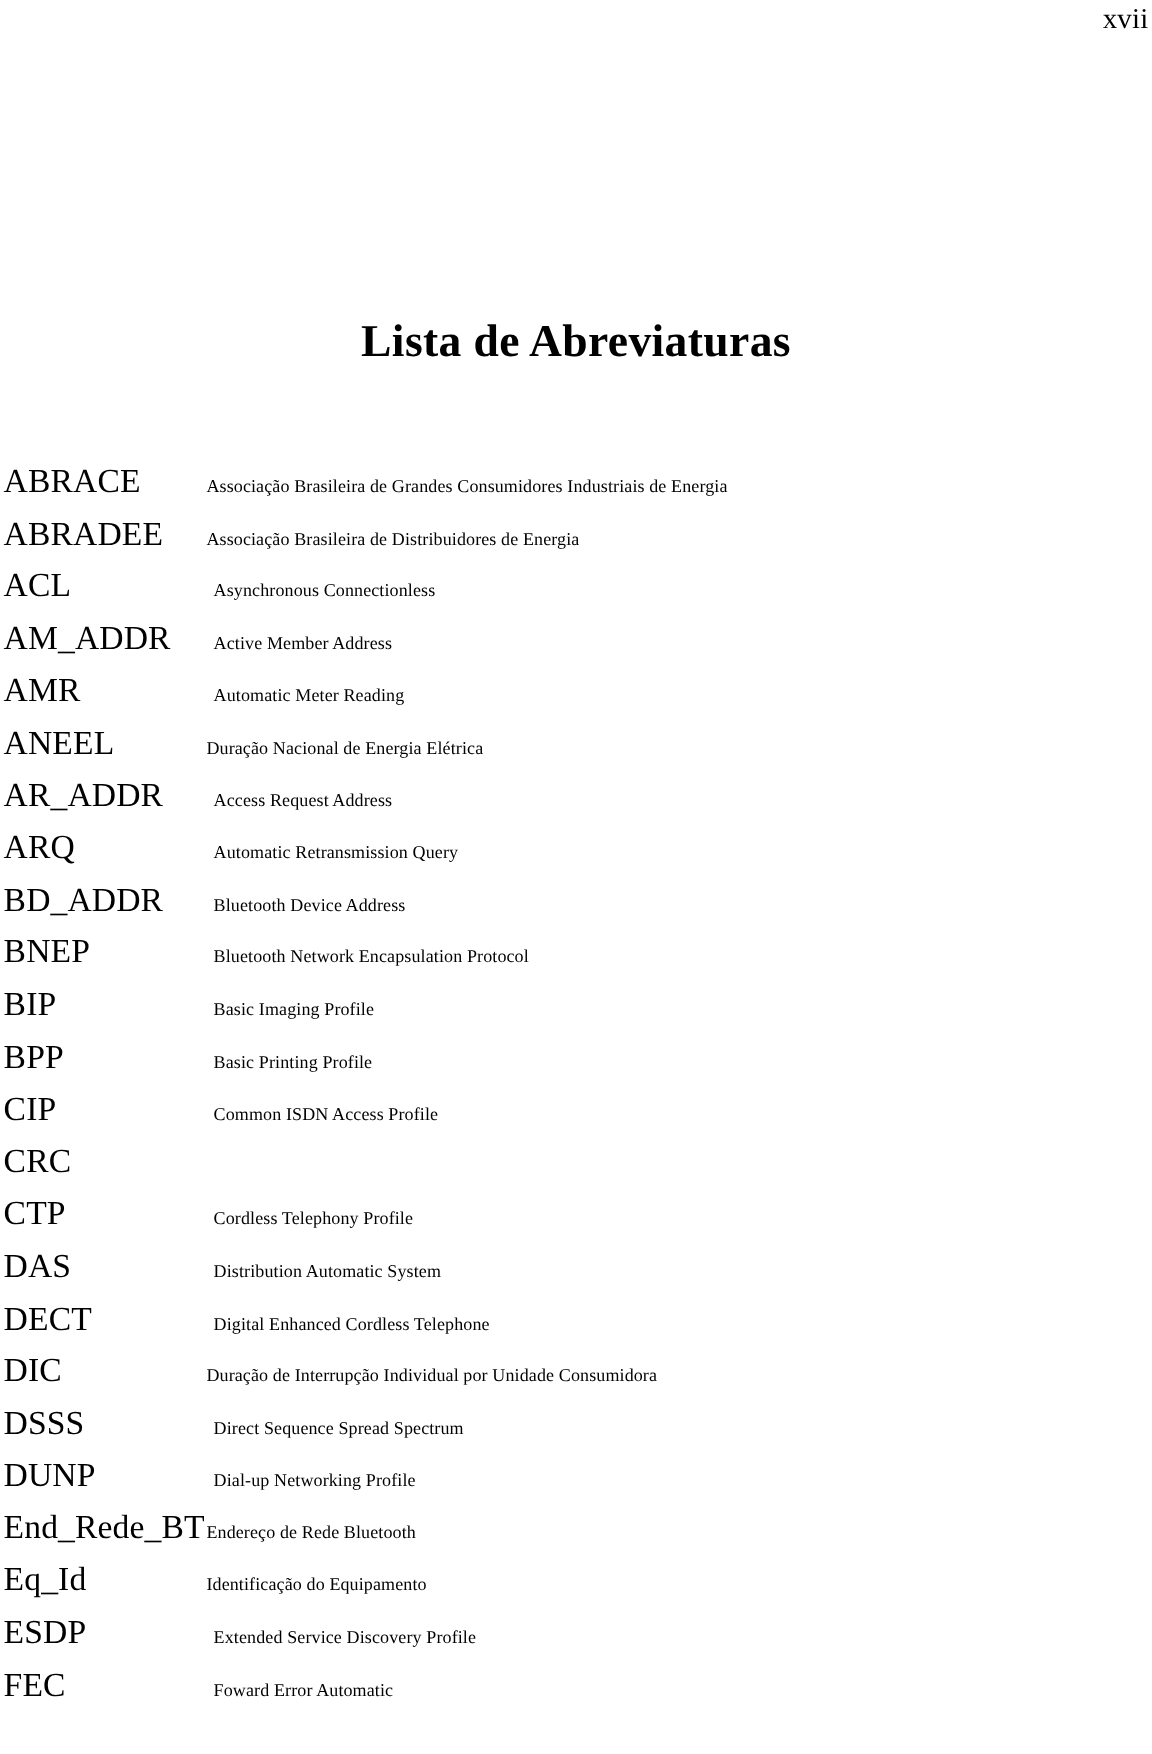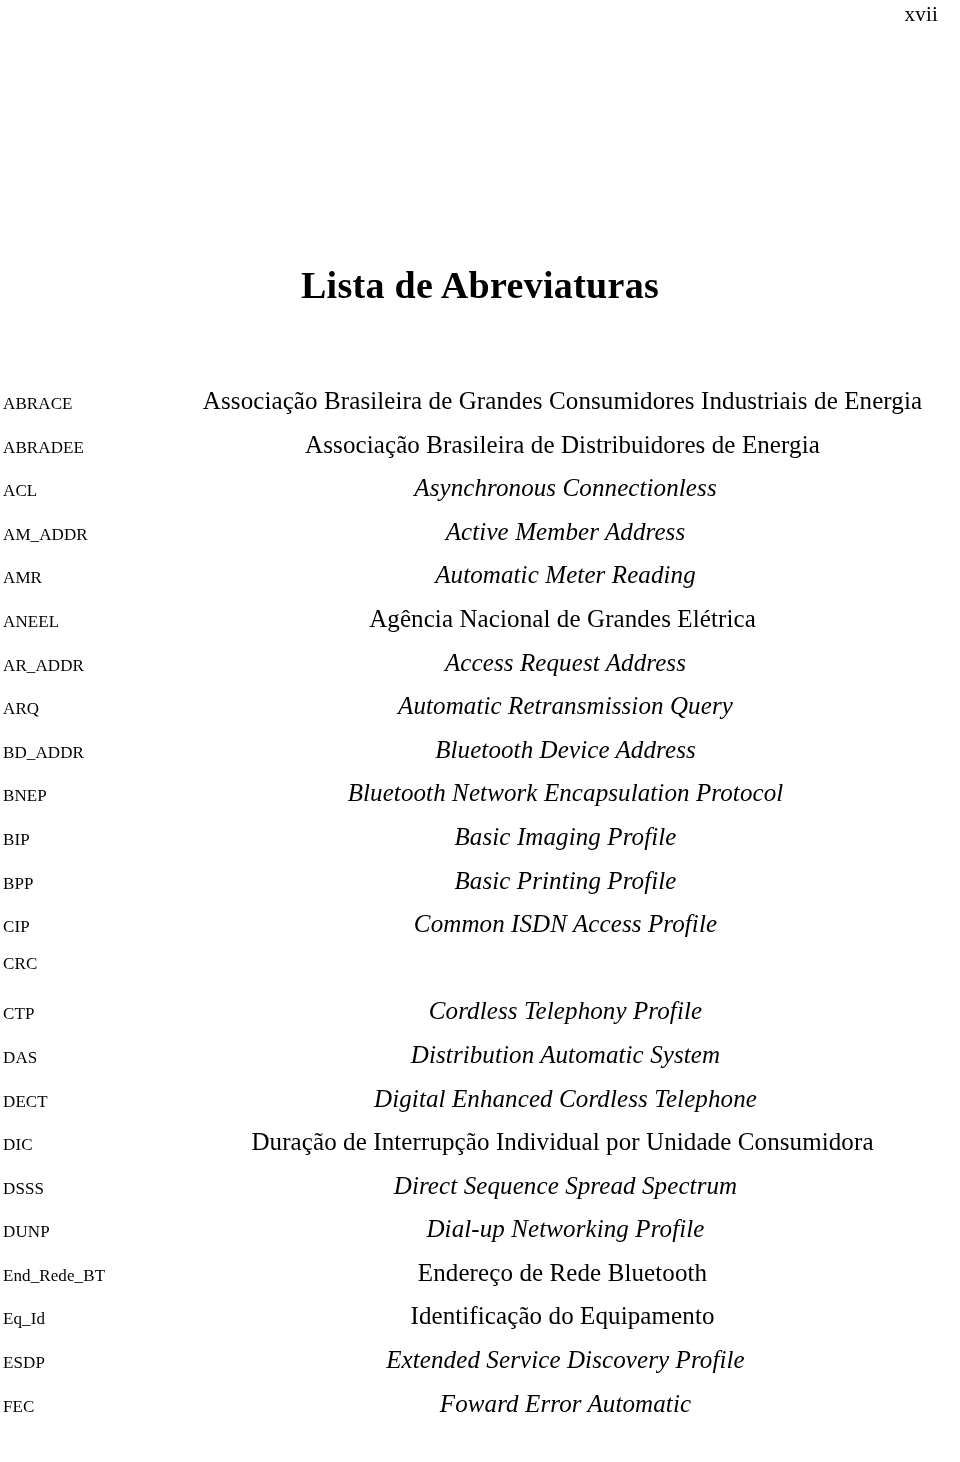--- a/index.html
+++ b/index.html
@@ -20,22 +20,22 @@
 
   .page {
     position: absolute;
     inset: 0;
   }
 
   
   .page-folio {
     position: absolute;
     top: 4px;
-    right: 22px;
-    font-size: 21px;
+    right: 3px;
+    font-size: 24px;
     line-height: 1;
     letter-spacing: 0.2px;
     white-space: nowrap;
   }
 
   
   .page-title {
     position: absolute;
     top: 240px;
     left: 0;
@@ -57,38 +57,36 @@
 
   .abbrev-row {
     display: flex;
     align-items: baseline;
     height: 43.6px;
   }
 
   .abbrev-term {
     flex: 0 0 169px;
     width: 169px;
-    font-size: 17px;
+    font-size: 28px;
     line-height: 1;
     white-space: nowrap;
     letter-spacing: 0.1px;
   }
 
   .abbrev-def {
     flex: 1 1 auto;
-    font-size: 25px;
+    font-size: 15px;
     line-height: 1;
     white-space: nowrap;
     letter-spacing: 0.1px;
-    text-align: center;
   }
 
   
   .abbrev-row[data-lang="en"] .abbrev-def {
-    font-style: italic;
     padding-left: 6px;
   }
   .abbrev-row[data-lang="pt"] .abbrev-def {
     font-style: normal;
     padding-left: 0px;
   }
 </style>
 </head>
 <body>
 
@@ -114,21 +112,21 @@
       <div class="abbrev-row" data-lang="en">
         <div class="abbrev-term">AM_ADDR</div>
         <div class="abbrev-def">Active Member Address</div>
       </div>
       <div class="abbrev-row" data-lang="en">
         <div class="abbrev-term">AMR</div>
         <div class="abbrev-def">Automatic Meter Reading</div>
       </div>
       <div class="abbrev-row" data-lang="pt">
         <div class="abbrev-term">ANEEL</div>
-        <div class="abbrev-def">Agência Nacional de Grandes Elétrica</div>
+        <div class="abbrev-def">Duração Nacional de Energia Elétrica</div>
       </div>
       <div class="abbrev-row" data-lang="en">
         <div class="abbrev-term">AR_ADDR</div>
         <div class="abbrev-def">Access Request Address</div>
       </div>
       <div class="abbrev-row" data-lang="en">
         <div class="abbrev-term">ARQ</div>
         <div class="abbrev-def">Automatic Retransmission Query</div>
       </div>
       <div class="abbrev-row" data-lang="en">

